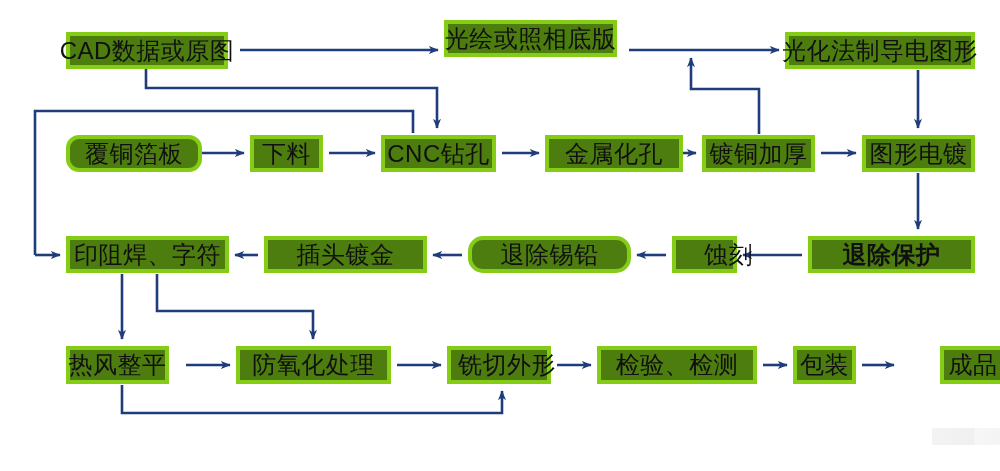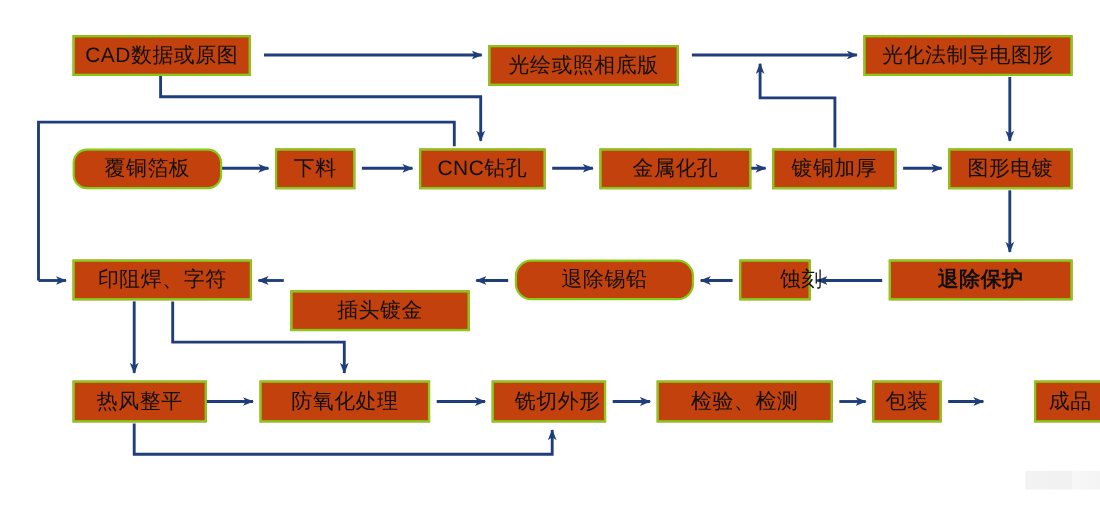--- a/index.html
+++ b/index.html
@@ -21,27 +21,27 @@
     position: absolute;
     left: 0;
     top: 0;
     width: 1000px;
     height: 471px;
     pointer-events: none;
   }
   .node {
     position: absolute;
     box-sizing: border-box;
-    background: #c2410c;
-    border: 2px solid #84cc16;
+    background: #4d7c0f;
+    border: 4px solid #84cc16;
     display: flex;
     align-items: center;
     justify-content: center;
     color: #101010;
-    font-size: 19px;
+    font-size: 24px;
     letter-spacing: 0.5px;
     line-height: 1;
     white-space: nowrap;
     z-index: 2;
   }
   .watermark {
     position: absolute;
     background: linear-gradient(90deg,#f3f3f3 0%, #f0f0f0 62%, #f7f7f7 63%, #f4f4f4 100%);
     z-index: 1;
   }
@@ -97,21 +97,21 @@
       <path d="M763,365 L787,365" marker-end="url(#ah)"></path>
       <path d="M862,365 L894,365" marker-end="url(#ah)"></path>
 
       <path d="M122,385 L122,413 L502,413 L502,391" marker-end="url(#ah)"></path>
     </g>
   </svg>
 
   <div class="node" style="left:66px;top:32px;width:162px;height:37px;">
     <span>CAD数据或原图</span>
   </div>
-  <div class="node" style="left:444px;top:41px;width:173px;height:37px;">
+  <div class="node" style="left:444px;top:20px;width:173px;height:37px;">
     <span>光绘或照相底版</span>
   </div>
   <div class="node" style="left:785px;top:32px;width:190px;height:37px;">
     <span>光化法制导电图形</span>
   </div>
 
   <div class="node" style="left:66px;top:135px;width:136px;height:37px;border-radius:13px;">
     <span>覆铜箔板</span>
   </div>
   <div class="node" style="left:250px;top:135px;width:73px;height:37px;">
@@ -126,34 +126,34 @@
   <div class="node" style="left:702px;top:135px;width:113px;height:37px;">
     <span>镀铜加厚</span>
   </div>
   <div class="node" style="left:862px;top:135px;width:113px;height:37px;">
     <span>图形电镀</span>
   </div>
 
   <div class="node" style="left:66px;top:236px;width:163px;height:37px;">
     <span>印阻焊、字符</span>
   </div>
-  <div class="node" style="left:264px;top:236px;width:163px;height:37px;margin-top:28px;">
+  <div class="node" style="left:264px;top:236px;width:163px;height:37px;">
     <span>插头镀金</span>
   </div>
   <div class="node" style="left:468px;top:236px;width:163px;height:37px;border-radius:15px;">
     <span>退除锡铅</span>
   </div>
   <div class="node" style="left:672px;top:236px;width:65px;height:37px;padding-left:48px;">
     <span>蚀刻</span>
   </div>
   <div class="node" style="left:808px;top:236px;width:167px;height:37px;font-weight:bold;">
     <span>退除保护</span>
   </div>
 
-  <div class="node" style="left:66px;top:346px;width:122px;height:38px;text-align:right;">
+  <div class="node" style="left:66px;top:346px;width:103px;height:38px;text-align:right;">
     <span>热风整平</span>
   </div>
   <div class="node" style="left:236px;top:346px;width:155px;height:38px;">
     <span>防氧化处理</span>
   </div>
   <div class="node" style="left:447px;top:346px;width:104px;height:38px;padding-left:16px;">
     <span>铣切外形</span>
   </div>
   <div class="node" style="left:597px;top:346px;width:160px;height:38px;">
     <span>检验、检测</span>

